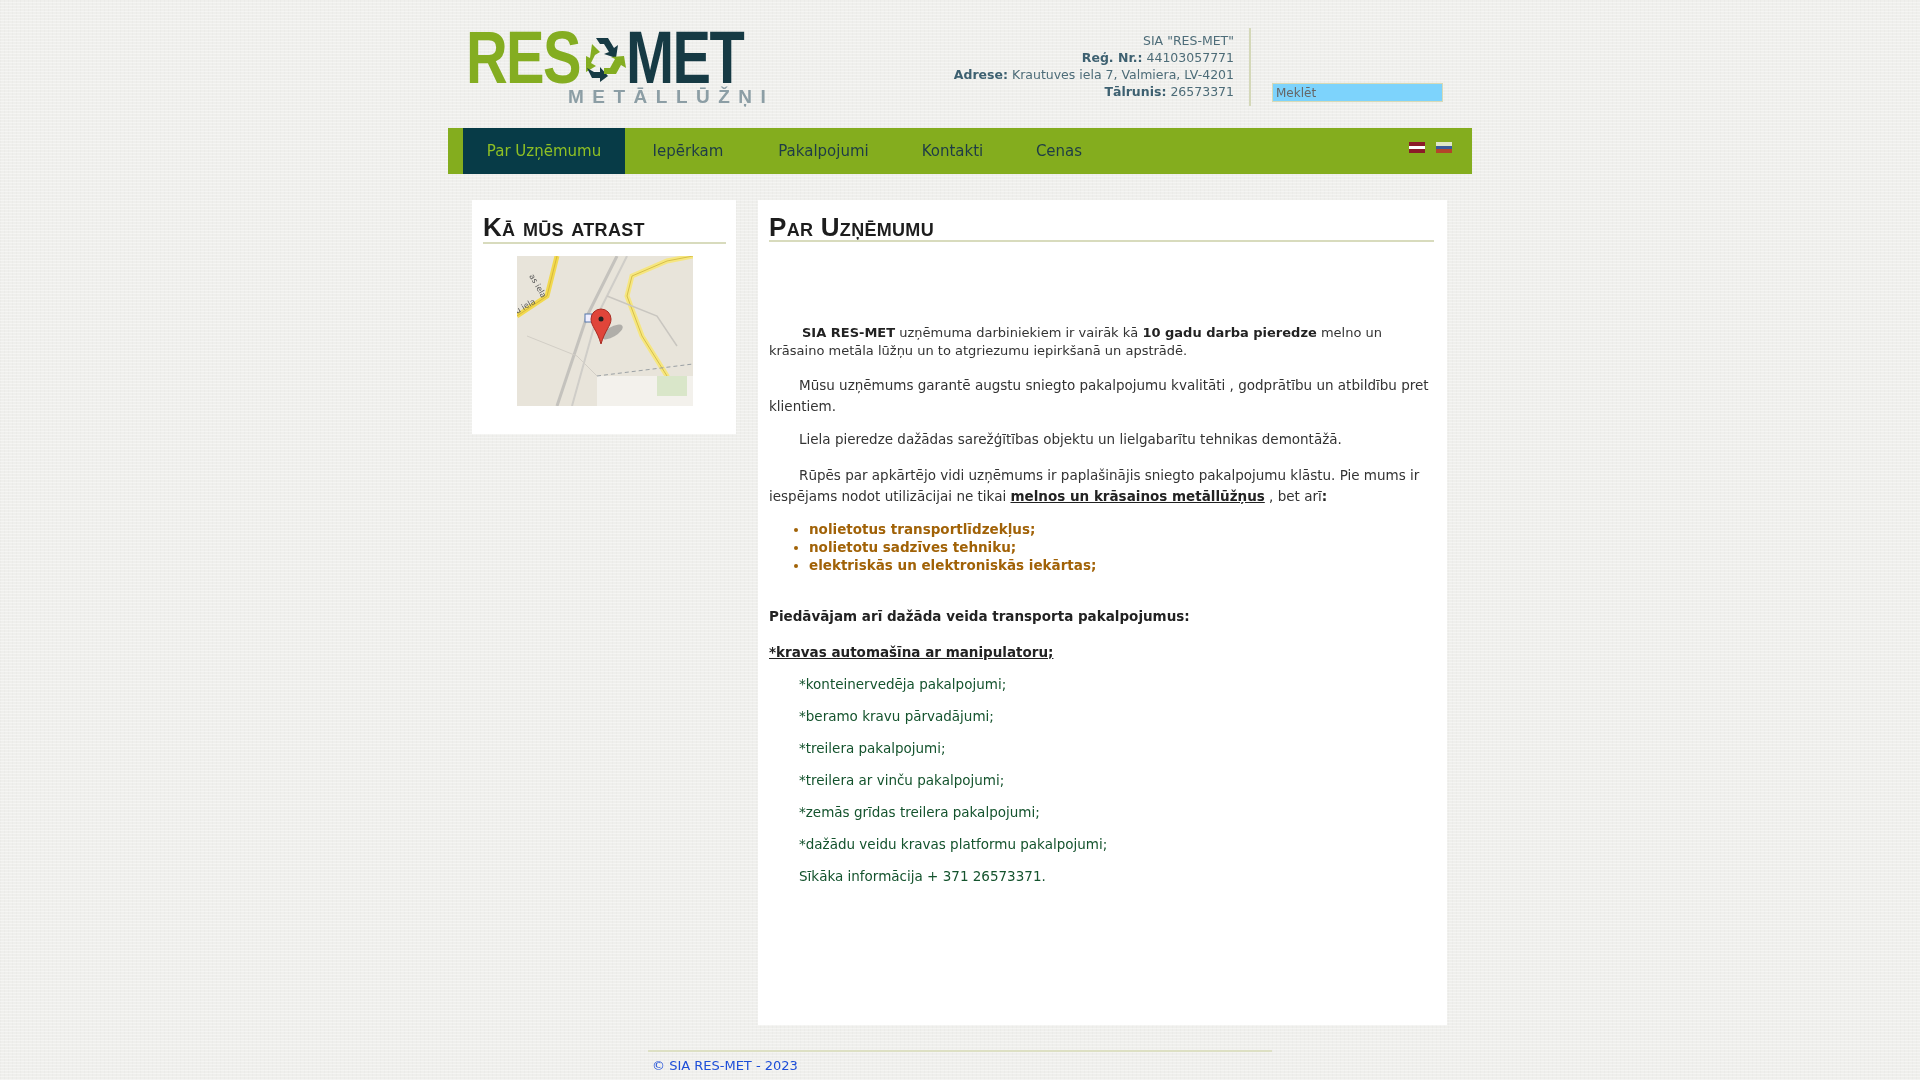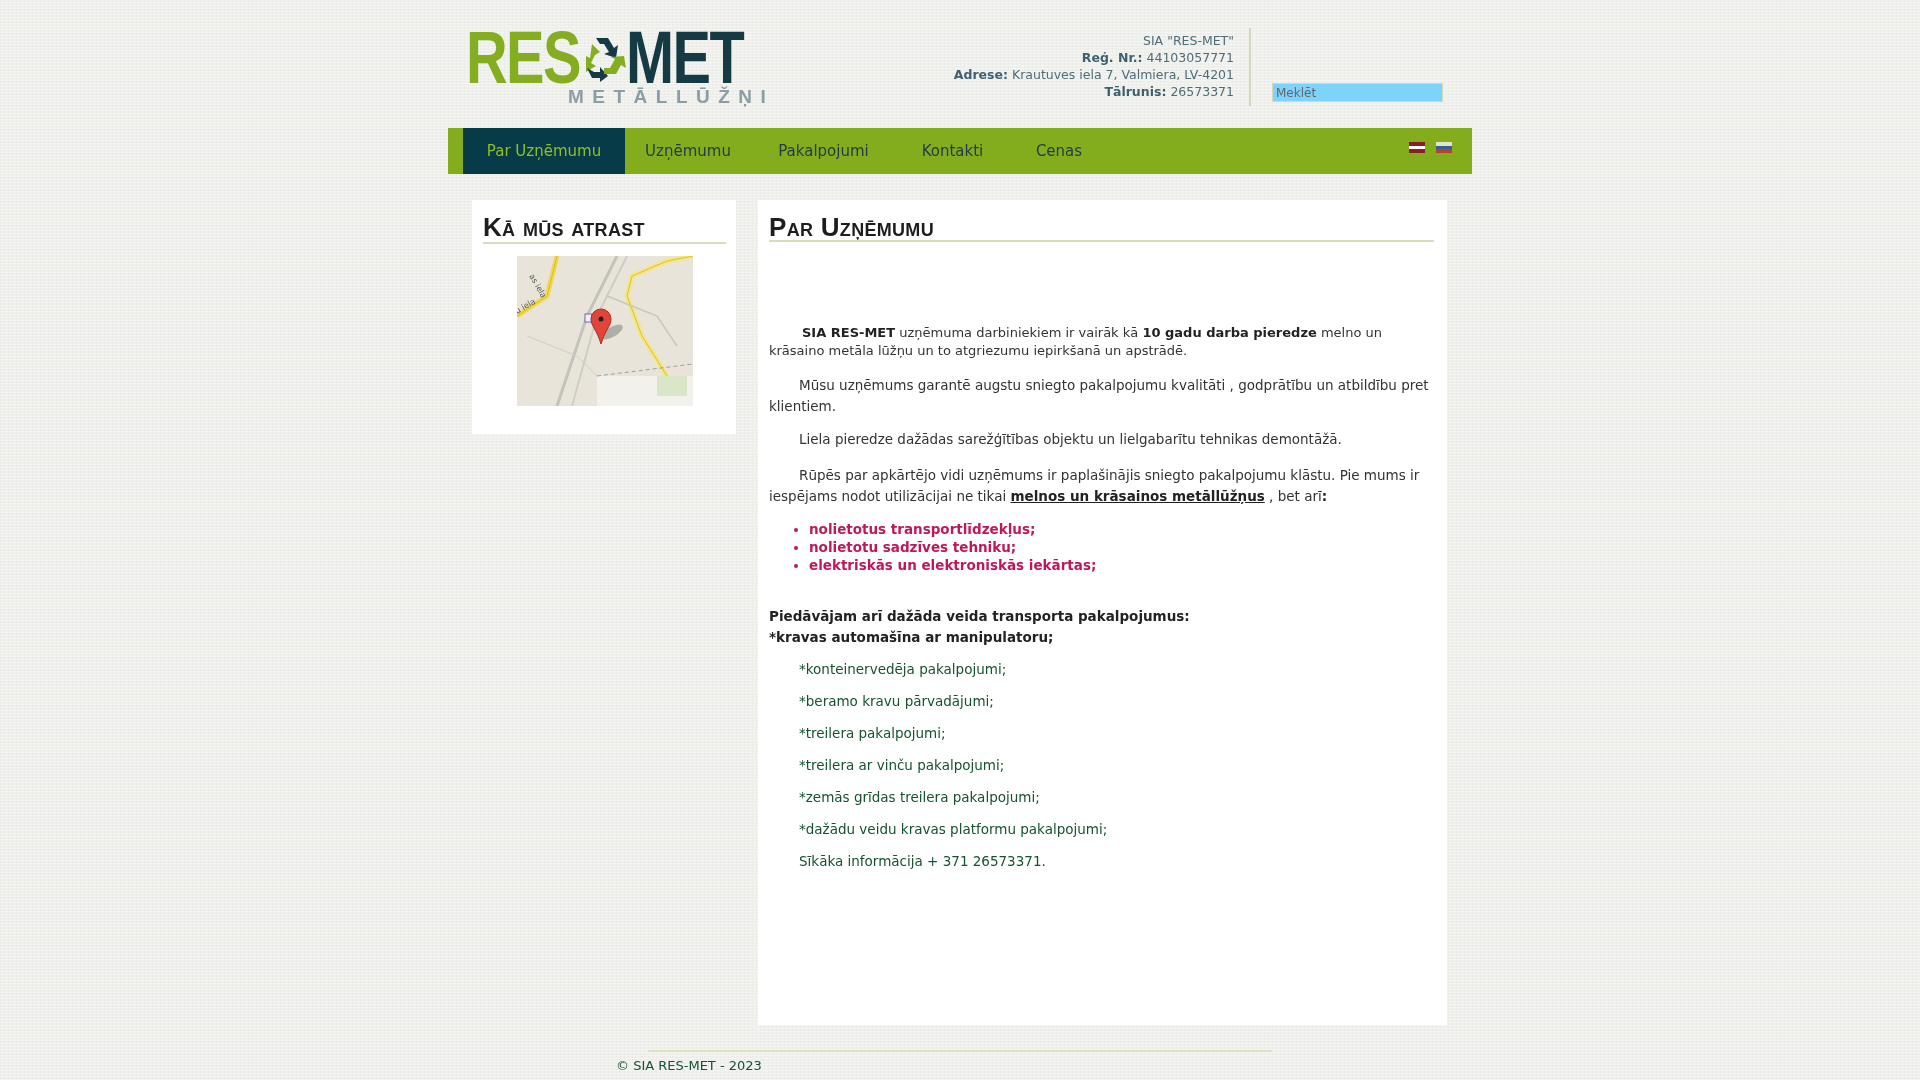--- a/index.html
+++ b/index.html
@@ -77,28 +77,28 @@
   .main-title { position: absolute; left: 11px; top: 12px; }
   .content {
     position: absolute; left: 11px; top: 124px; width: 670px;
     font-family: "DejaVu Sans", sans-serif; font-size: 13.5px; color: #333; line-height: 21px;
   }
   .content p { margin: 0; }
   .p-intro { font-size: 13px; line-height: 18px; }
   .indent { text-indent: 30px; }
   .content b { color: #222; }
   .content a { color: #222; font-weight: bold; text-decoration: underline; }
-  .list { margin: 0 0 1px 40px; font-weight: bold; color: #be185d; line-height: 18px; }
+  .list { margin: 0 0 1px 40px; font-weight: bold; color: #a16207; line-height: 18px; }
   .list li { padding-left: 0; }
   .bold-line { font-weight: bold; color: #222; }
   .svc { font-weight: normal; color: #14532d; padding-left: 30px; }
 
   
   .footer-rule { left: 648px; top: 1050px; width: 624px; height: 2px; background: #dde0c4; }
-  .footer-text { left: 616px; top: 1058px; font-family: "DejaVu Sans", sans-serif; font-size: 13px; color: #14532d; }
+  .footer-text { left: 652px; top: 1058px; font-family: "DejaVu Sans", sans-serif; font-size: 13px; color: #1d4ed8; }
 </style>
 </head>
 <body>
 
 <div class="abs logo">
   <span class="logo-res">RES</span>
   <svg class="logo-recycle" viewBox="0 0 50 50">
     <polygon points="18,6 30,6 36,16 40,13 38,26 26,22 31,20 26,12 22,12" fill="#163a44"></polygon>
     <polygon points="14,12 22,20 17,23 13,31 18,34 8,40 8,24 12,26" fill="#84ad21"></polygon>
     <polygon points="9,36 16,40 22,40 22,35 30,44 22,50 22,46 14,46" fill="#163a44"></polygon>
@@ -121,21 +121,21 @@
   <div>
     <b>Tālrunis:</b>
     <span>26573371</span>
   </div>
 </div>
 <div class="abs vdivider"></div>
 <input class="abs search" type="text" placeholder="Meklēt" style="">
 
 <div class="abs nav">
   <div class="nav-item active" style="left:15px;width:162px;">Par Uzņēmumu</div>
-  <div class="nav-item" style="left:177px;width:126px;">Uzņēmumu</div>
+  <div class="nav-item" style="left:177px;width:126px;">Iepērkam</div>
   <div class="nav-item" style="left:303px;width:145px;">Pakalpojumi</div>
   <div class="nav-item" style="left:448px;width:113px;">Kontakti</div>
   <div class="nav-item" style="left:561px;width:100px;">Cenas</div>
   <div class="flag flag-lv"></div>
   <div class="flag flag-ru"></div>
 </div>
 
 <div class="abs side-box">
   <div class="box-title side-title">Kā mūs atrast</div>
   <div class="title-rule" style="left:11px;top:42px;width:243px;"></div>
@@ -175,21 +175,21 @@
     <p class="indent" style="margin-top:12px;">Liela pieredze dažādas sarežģītības objektu un lielgabarītu tehnikas demontāžā.</p>
     <p class="indent" style="margin-top:15px;">
       <span>Rūpēs par apkārtējo vidi uzņēmums ir paplašinājis sniegto pakalpojumu klāstu. Pie mums ir iespējams nodot utilizācijai ne tikai </span><a href="#">melnos un krāsainos metāllūžņus</a><span> , bet arī</span><b>:</b>
     </p>
     <ul class="list" style="margin-top:13px;">
       <li>nolietotus transportlīdzekļus;</li>
       <li>nolietotu sadzīves tehniku;</li>
       <li>elektriskās un elektroniskās iekārtas;</li>
     </ul>
     <p class="bold-line" style="margin-top:32px;">Piedāvājam arī dažāda veida transporta pakalpojumus:</p>
-    <p class="bold-line" style="">*kravas automašīna ar manipulatoru;</p>
+    <p class="bold-line" style="margin-top:15px;text-decoration:underline;">*kravas automašīna ar manipulatoru;</p>
     <p class="svc" style="margin-top:11px;">*konteinervedēja pakalpojumi;</p>
     <p class="svc" style="margin-top:11px;">*beramo kravu pārvadājumi;</p>
     <p class="svc" style="margin-top:11px;">*treilera pakalpojumi;</p>
     <p class="svc" style="margin-top:11px;">*treilera ar vinču pakalpojumi;</p>
     <p class="svc" style="margin-top:11px;">*zemās grīdas treilera pakalpojumi;</p>
     <p class="svc" style="margin-top:11px;">*dažādu veidu kravas platformu pakalpojumi;</p>
     <p class="svc" style="margin-top:11px;">Sīkāka informācija + 371 26573371.</p>
   </div>
 </div>
 

